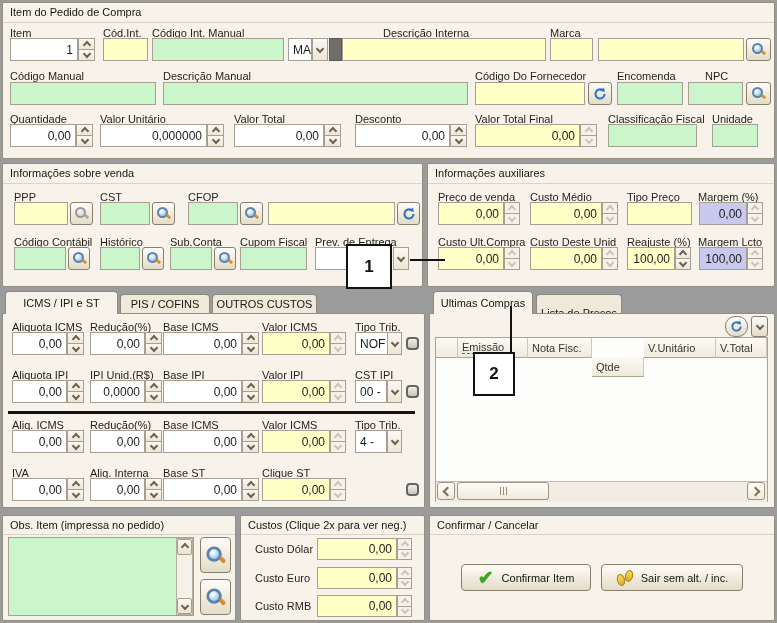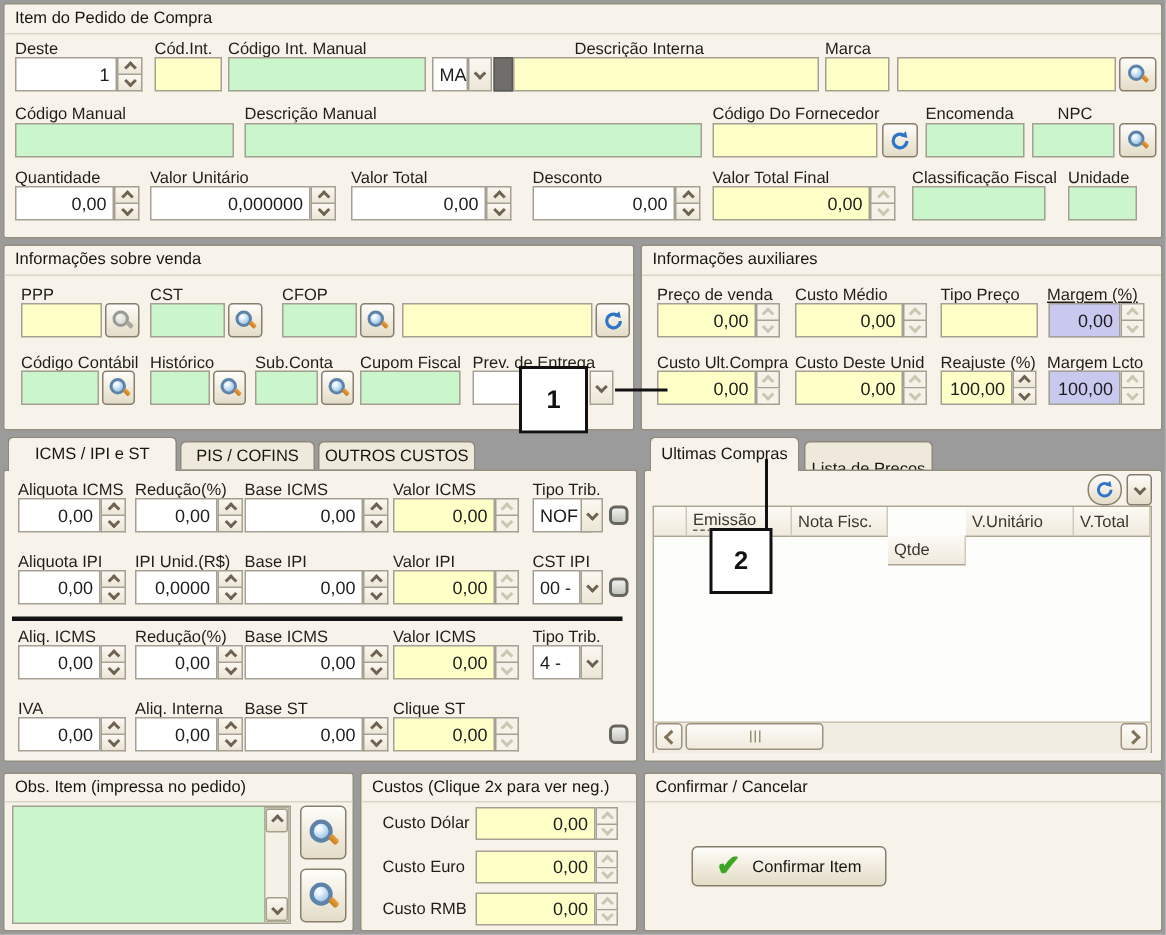--- a/index.html
+++ b/index.html
@@ -71,21 +71,21 @@
 </style>
 </head>
 <body>
 
 <div class="stage">
 
   <div class="panel" style="left:2px;top:2px;width:773px;height:157px;"></div>
   <div class="ptitle" style="left:10px;top:6px;">Item do Pedido de Compra</div>
   <div class="tsep" style="left:3px;top:22px;width:771px;"></div>
 
-  <div class="lbl" style="left:10px;top:27px;">Deste</div>
+  <div class="lbl" style="left:10px;top:27px;">Item</div>
   <div class="fld num" style="left:10px;top:38px;width:68px;">1</div>
   <div class="spin" style="left:78px;top:38px;">
       <div class="sc">
         <span class="cu"></span>
       </div>
       <div class="sc">
         <span class="cd"></span>
       </div>
     </div>
 
@@ -277,21 +277,21 @@
         <span class="cu"></span>
       </div>
       <div class="sc">
         <span class="cd"></span>
       </div>
     </div>
 
   <div class="lbl" style="left:627px;top:191px;">Tipo Preço</div>
   <div class="fld yellow" style="left:627px;top:202px;width:65px;"></div>
 
-  <div class="lbl" style="left:698px;top:191px;text-decoration:underline;">Margem (%)</div>
+  <div class="lbl" style="left:698px;top:191px;">Margem (%)</div>
   <div class="fld num lav" style="left:699px;top:202px;width:48px;">0,00</div>
   <div class="spin dis" style="left:747px;top:202px;width:16px;">
       <div class="sc">
         <span class="cu"></span>
       </div>
       <div class="sc">
         <span class="cd"></span>
       </div>
     </div>
 
@@ -637,14 +637,21 @@
     </div>
 
   <div class="panel" style="left:429px;top:515px;width:346px;height:106px;"></div>
   <div class="ptitle" style="left:437px;top:519px;">Confirmar / Cancelar</div>
   <div class="tsep" style="left:430px;top:534px;width:344px;"></div>
 
   <div class="xbtn" style="left:461px;top:564px;width:130px;height:27px;border-radius:4px;gap:8px;font-size:11px;color:#17160F;">
     <span class="check">✔</span>
     <span>Confirmar Item</span>
   </div>
+  <div class="xbtn" style="left:601px;top:564px;width:142px;height:27px;border-radius:4px;gap:8px;font-size:11px;color:#17160F;">
+    <span class="feet">
+        <i class="f1"></i>
+        <i class="f2"></i>
+      </span>
+    <span>Sair sem alt. / inc.</span>
+  </div>
 
 </div>
 
 </body></html>

